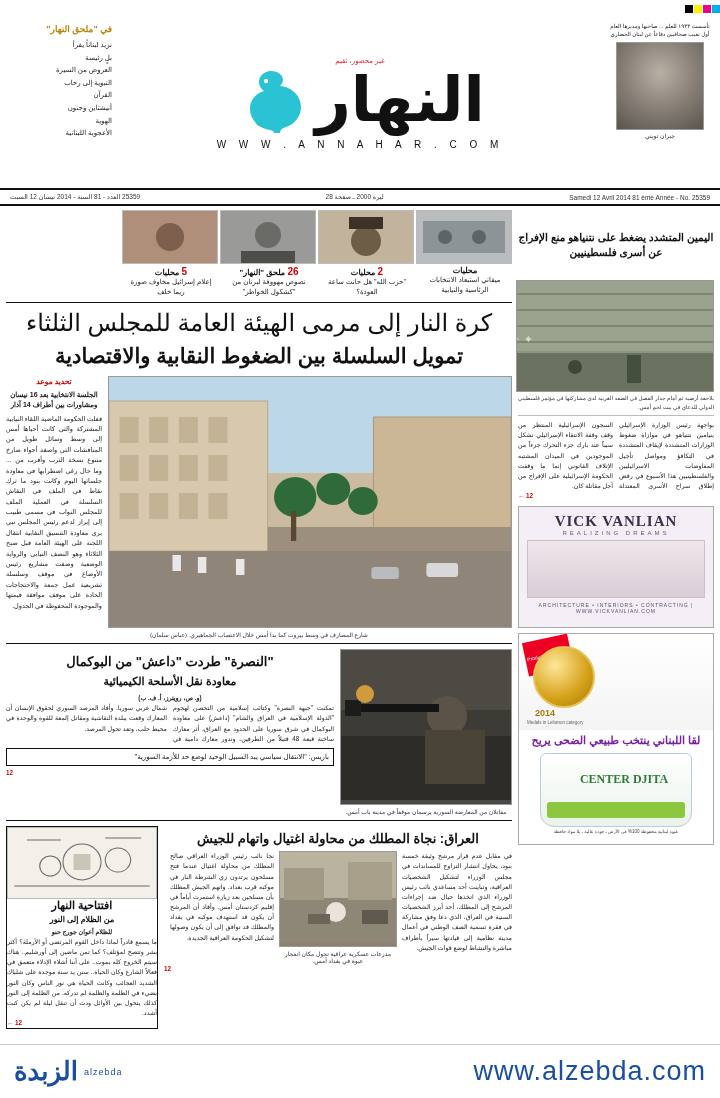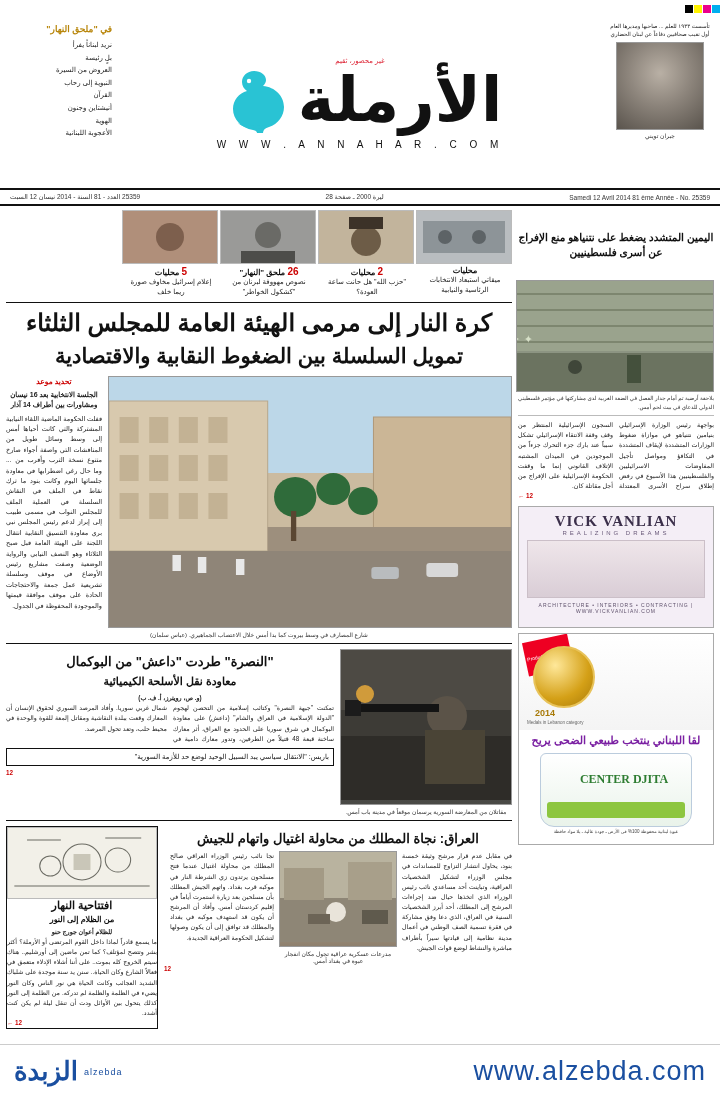--- a/index.html
+++ b/index.html
@@ -44,21 +44,21 @@
   .teasers{display:flex;flex-wrap:wrap;gap:4px;}
   .teaser{width:94px;}
   .teaser .thumb{width:94px;height:52px;background:#9aa;border:1px solid #bbb;position:relative;overflow:hidden;}
   .teaser .cat{font-size:8px;font-weight:bold;color:#111;text-align:center;margin-top:2px;}
   .teaser .txt{font-size:7px;line-height:1.45;text-align:center;color:#222;}
   .teaser .num{font-weight:bold;color:#c00;font-size:10px;}
 
   .hr{border-top:1px solid #111;margin:5px 0;}
   .hr-thin{border-top:1px solid #bbb;margin:4px 0;}
 
-  .headline-main{font-size:24px;font-weight:bold;line-height:1.25;text-align:center;color:#111;margin:0 0 4px 0;}
+  .headline-main{font-size:24px;font-weight:normal;line-height:1.25;text-align:center;color:#111;margin:0 0 4px 0;}
   .headline-sub{font-size:21px;font-weight:bold;line-height:1.3;text-align:center;color:#111;margin:0 0 6px 0;}
 
   .lead-wrap{display:flex;gap:6px;}
   .lead-photo{flex:1;height:250px;border:1px solid #999;position:relative;overflow:hidden;
      background:linear-gradient(#bcd7e8 0%, #cfe2ee 38%, #caa98a 39%, #b99a78 100%);}
   .lead-col{width:96px;font-size:6.5px;line-height:1.6;text-align:justify;color:#222;}
   .lead-col .mark{font-size:7.5px;font-weight:bold;color:#c00;text-align:center;display:block;margin-bottom:2px;}
   .lead-col .sub{font-size:7px;font-weight:bold;text-align:center;display:block;line-height:1.5;margin-bottom:3px;}
   .caption{font-size:6px;color:#333;text-align:center;margin-top:3px;}
 
@@ -129,21 +129,21 @@
   <div class="masthead">
     <div class="mast-left">
       <div class="kicker">تأسست ١٩٣٣ للعلم ... صاحبها ومديرها العام أول نقيب صحافيين دفاعاً عن لبنان الحضاري</div>
       <div class="founder-photo"></div>
       <div class="founder-name">جبران تويني</div>
     </div>
 
     <div class="mast-center">
       <div class="mast-slogan">غير محصور، ثقيم</div>
       <div class="logo-row">
-        <div class="logo-word">الأرملة</div>
+        <div class="logo-word">النهار</div>
         <div class="logo-bird">
           <svg viewBox="0 0 74 66" width="74" height="66" aria-hidden="true">
             <path d="M36 4c-7 0-12 5-12 11 0 4 2 7 5 9-8 2-14 9-14 18 0 10 8 19 20 21 3 .5 4 2 4 3h6c0-3 2-5 6-6 9-3 15-11 15-20 0-11-9-20-21-21 2-2 3-4 3-6 0-5-5-9-12-9z" fill="#29c3d4"></path>
             <circle cx="31" cy="14" r="2.2" fill="#fff"></circle>
             <path d="M20 56c4 4 12 6 19 6 6 0 12-2 16-5-5 1-10 2-17 2-8 0-14-1-18-3z" fill="#29c3d4"></path>
           </svg>
         </div>
       </div>
       <div class="mast-url">W W W . A N N A H A R . C O M</div>
     </div>

